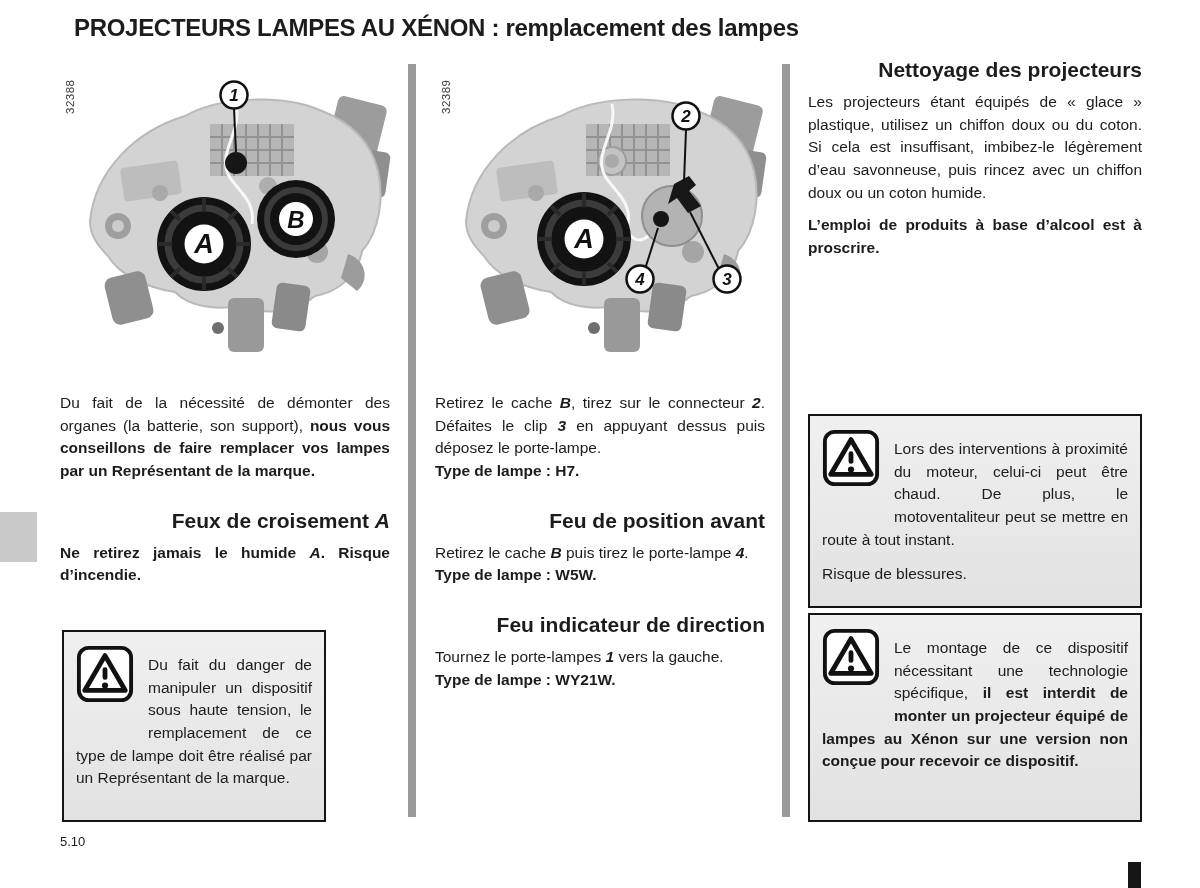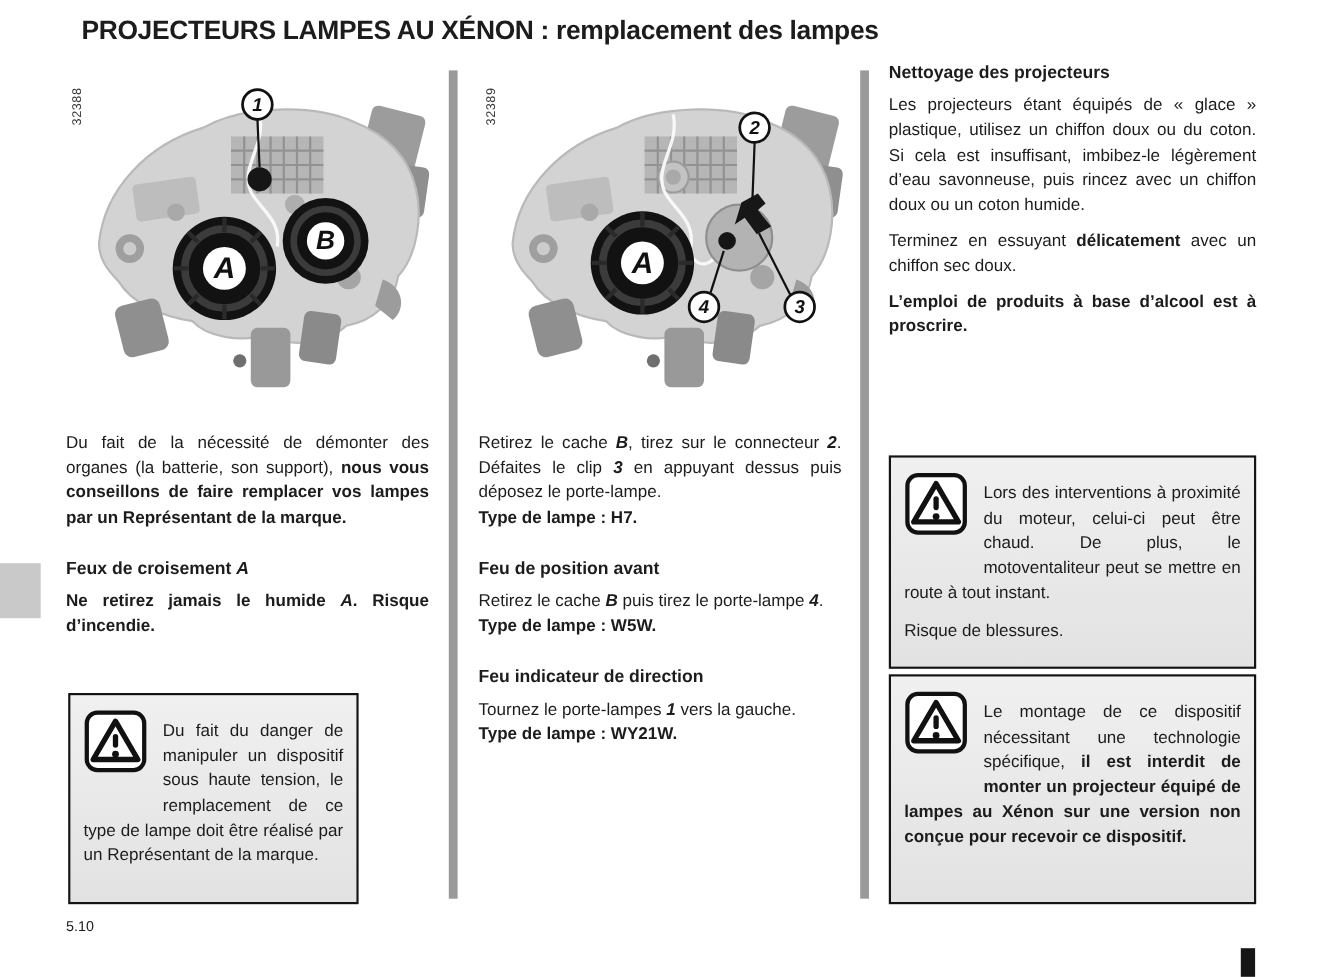--- a/index.html
+++ b/index.html
@@ -23,21 +23,21 @@
   #figure-2{left:436px;}
   .figcode{font-size:11.5px;fill:#3a3a3a;letter-spacing:0.5px;}
   .callout-num{font-size:17px;font-weight:bold;font-style:italic;fill:#111;}
   .cap-letter{font-weight:bold;font-style:italic;fill:#111;}
 
   .col{position:absolute;font-size:15.5px;line-height:1.46;text-align:justify;}
   #col-1{left:60px;top:392px;width:330px;}
   #col-2{left:435px;top:392px;width:330px;}
   #col-3{left:808px;top:58px;width:334px;}
   .col h3{
-    font-size:16px;line-height:1.15;margin:26px 0 9px 0;text-align:left;
+    font-size:21px;line-height:1.15;margin:26px 0 9px 0;text-align:right;
     font-weight:bold;
   }
   .col h3:first-child{margin-top:0;}
   .col p{margin:0 0 10px 0;}
   .col p.body{margin:0;}
   .col p.type{margin:0 0 10px 0;}
 
   .warnbox{
     position:absolute;box-sizing:border-box;
     background:linear-gradient(#f0f0f0,#e2e2e2);
@@ -222,21 +222,20 @@
   <p class="type"><span class="b">Type de lampe : W5W.</span></p>
 
   <h3>Feu indicateur de direction</h3>
   <p class="body"><span>Tournez le porte-lampes </span><span class="b i">1</span><span> vers la gauche.</span></p>
   <p class="type"><span class="b">Type de lampe : WY21W.</span></p>
 </div>
 
 <div class="col" id="col-3">
   <h3>Nettoyage des projecteurs</h3>
   <p><span>Les projecteurs étant équipés de « glace » plastique, utilisez un chiffon doux ou du coton. Si cela est insuffisant, imbibez-le légèrement d’eau savonneuse, puis rincez avec un chiffon doux ou un coton humide.</span></p>
-  <p><span>Terminez en essuyant </span><span class="b">délicatement</span><span> avec un chiffon sec doux.</span></p>
   <p><span class="b">L’emploi de produits à base d’alcool est à proscrire.</span></p>
 </div>
 
 <div class="warnbox" id="warnbox-left">
   <svg class="warnicon" viewBox="0 0 60 60">
     <rect x="3" y="3" width="54" height="54" rx="10" fill="#fff" stroke="#111" stroke-width="4"></rect>
     <path d="M30 11 L51 47 L9 47 Z" fill="#fff" stroke="#111" stroke-width="5" stroke-linejoin="round"></path>
     <rect x="27.5" y="23" width="5" height="13" rx="2.5" fill="#111"></rect>
     <circle cx="30" cy="42" r="3.2" fill="#111"></circle>
   </svg>

